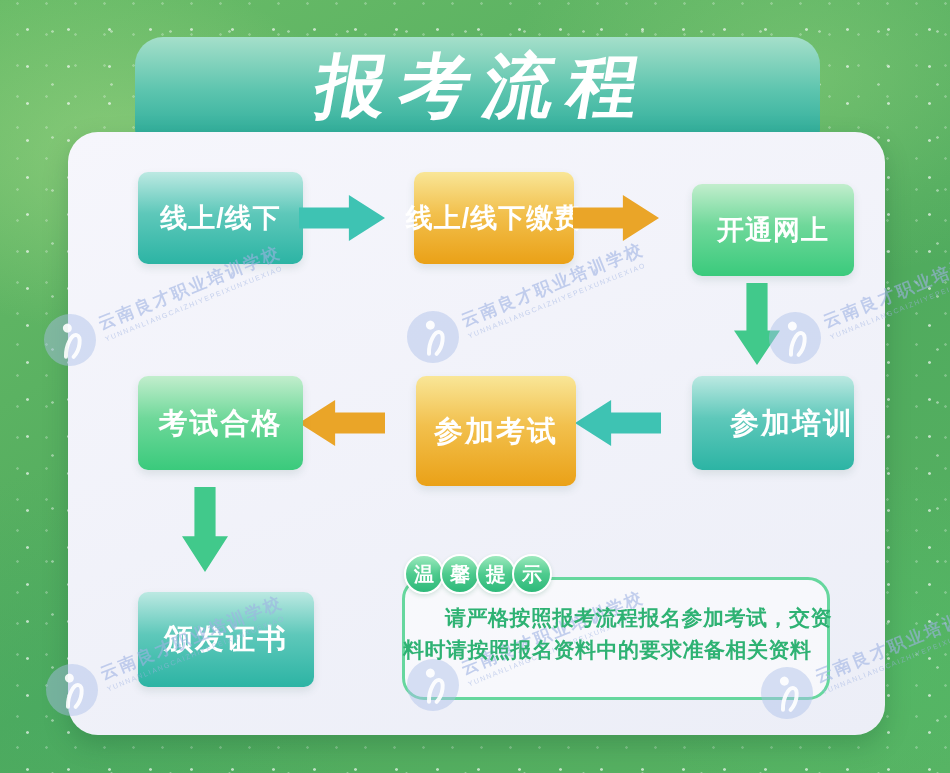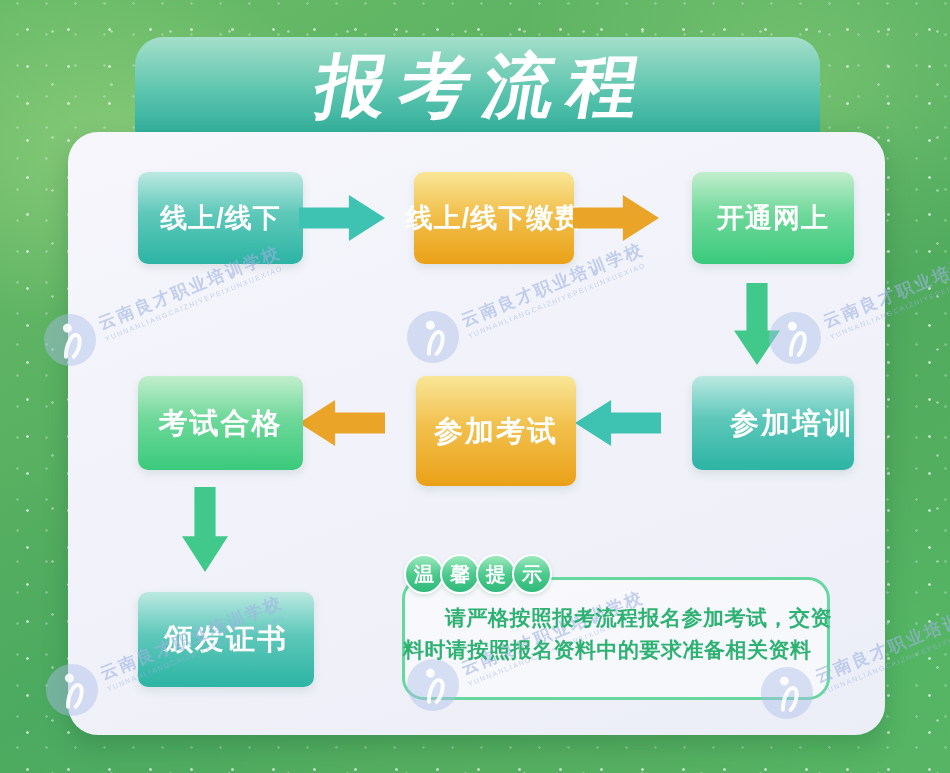--- a/index.html
+++ b/index.html
@@ -35,21 +35,21 @@
     justify-content:center;align-items:center;color:#fff;font-weight:bold;text-align:center;
     box-shadow:0 4px 9px rgba(40,90,70,0.12);margin-left:16px;}
   .box-line{line-height:37px;font-size:27px;letter-spacing:1px;white-space:nowrap;}
   .single .box-line{font-size:29px;letter-spacing:2px;}
   .c-teal{background:linear-gradient(180deg,#bce9e2 0%,#5ec8ba 45%,#2cb4a4 100%);}
   .c-green{background:linear-gradient(180deg,#c2eecd 0%,#6fd89a 45%,#3aca7c 100%);}
   .c-orange{background:linear-gradient(180deg,#f9e697 0%,#f2c04d 45%,#eaa117 100%);}
 
   .b-submit{left:122px;top:172px;width:165px;height:92px;}
   .b-pay{left:398px;top:172px;width:160px;height:92px;}
-  .b-course{left:676px;top:172px;width:162px;height:92px;}
+  .b-course{left:676px;top:184px;width:162px;height:92px;}
   .b-training{left:676px;top:376px;width:162px;height:94px;justify-content:flex-end;}
   .b-exam{left:400px;top:376px;width:160px;height:110px;}
   .b-pass{left:122px;top:376px;width:165px;height:94px;}
   .b-cert{left:122px;top:592px;width:176px;height:95px;}
 
   .arrow{position:absolute;z-index:3;}
   .ar-right,.ar-left{width:86px;height:46px;}
   .ar-down{width:46px;}
   .ar-right{clip-path:polygon(0 27%,58% 27%,58% 0,100% 50%,58% 100%,58% 73%,0 73%);}
   .ar-left{clip-path:polygon(100% 27%,42% 27%,42% 0,0 50%,42% 100%,42% 73%,100% 73%);}

